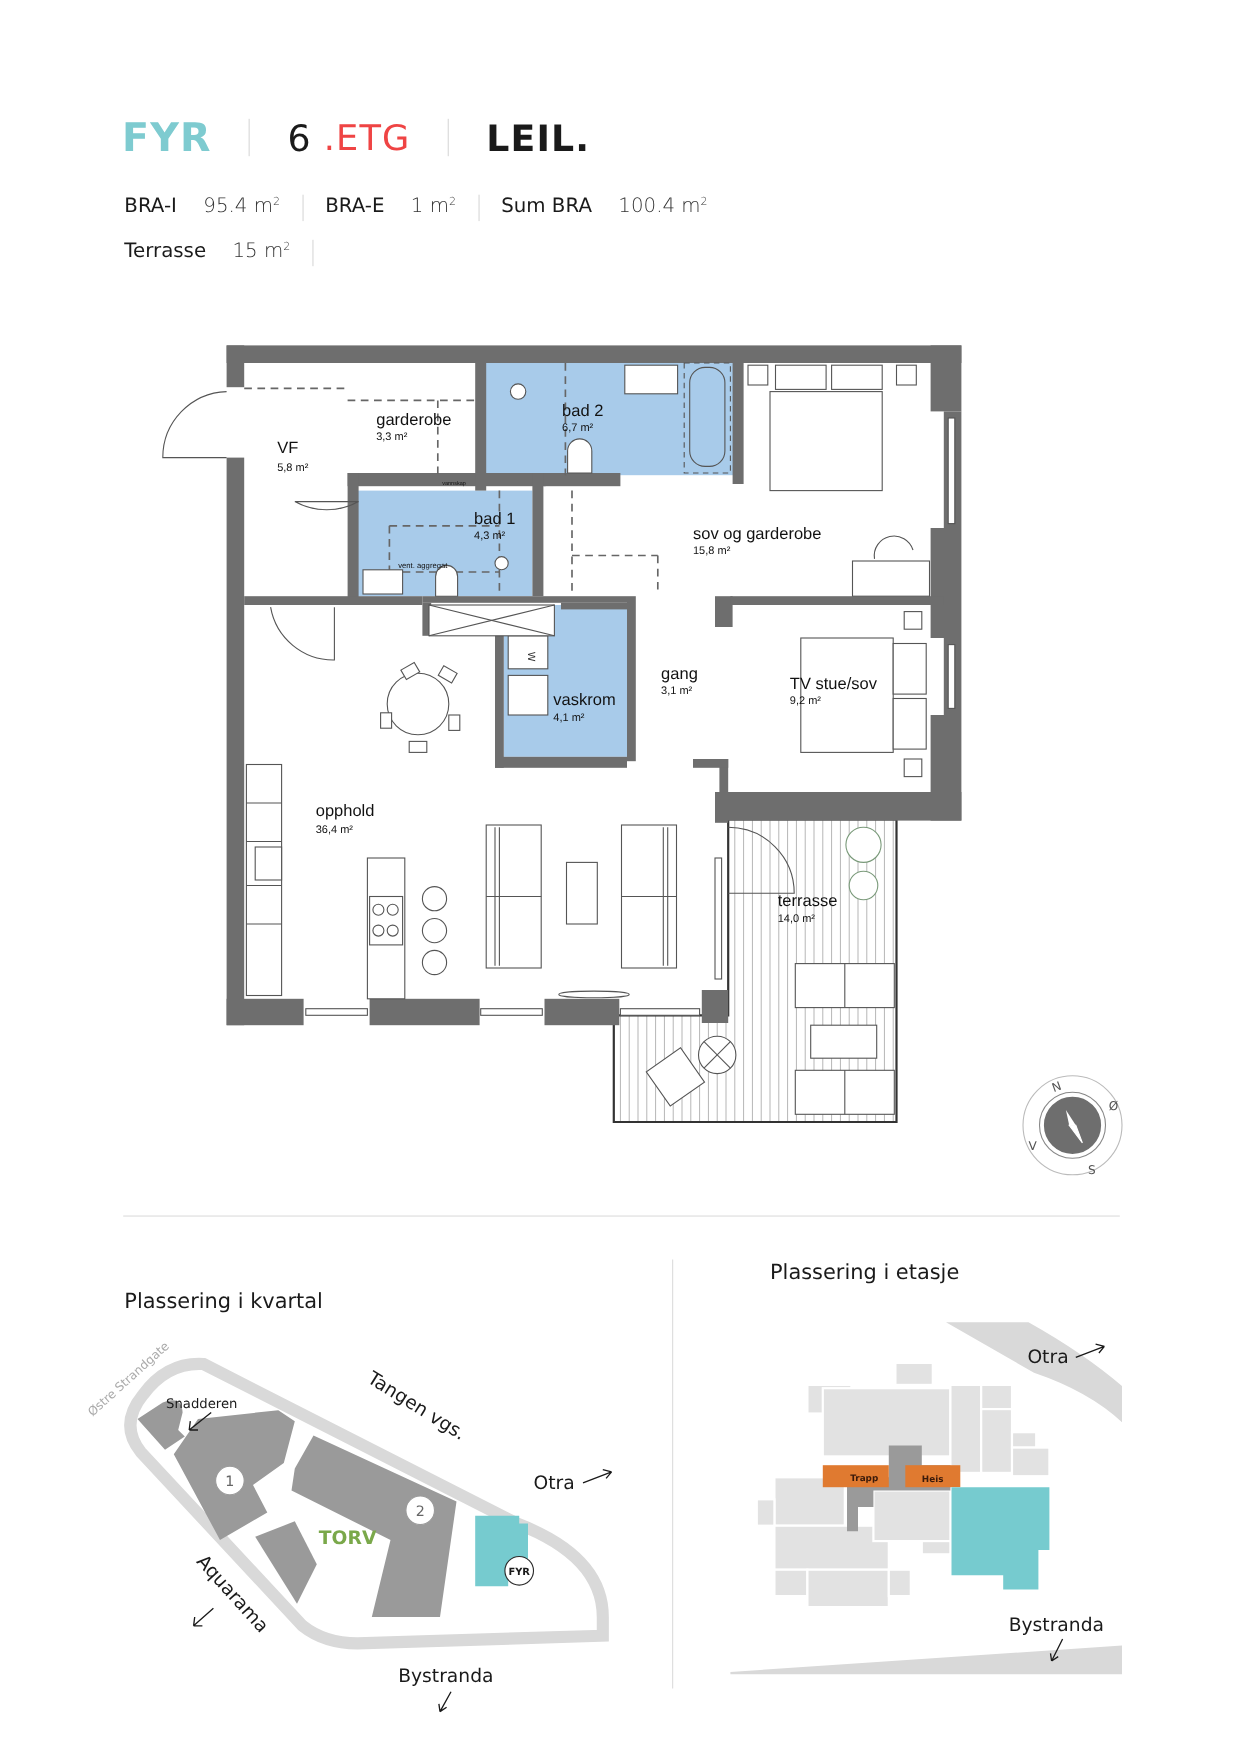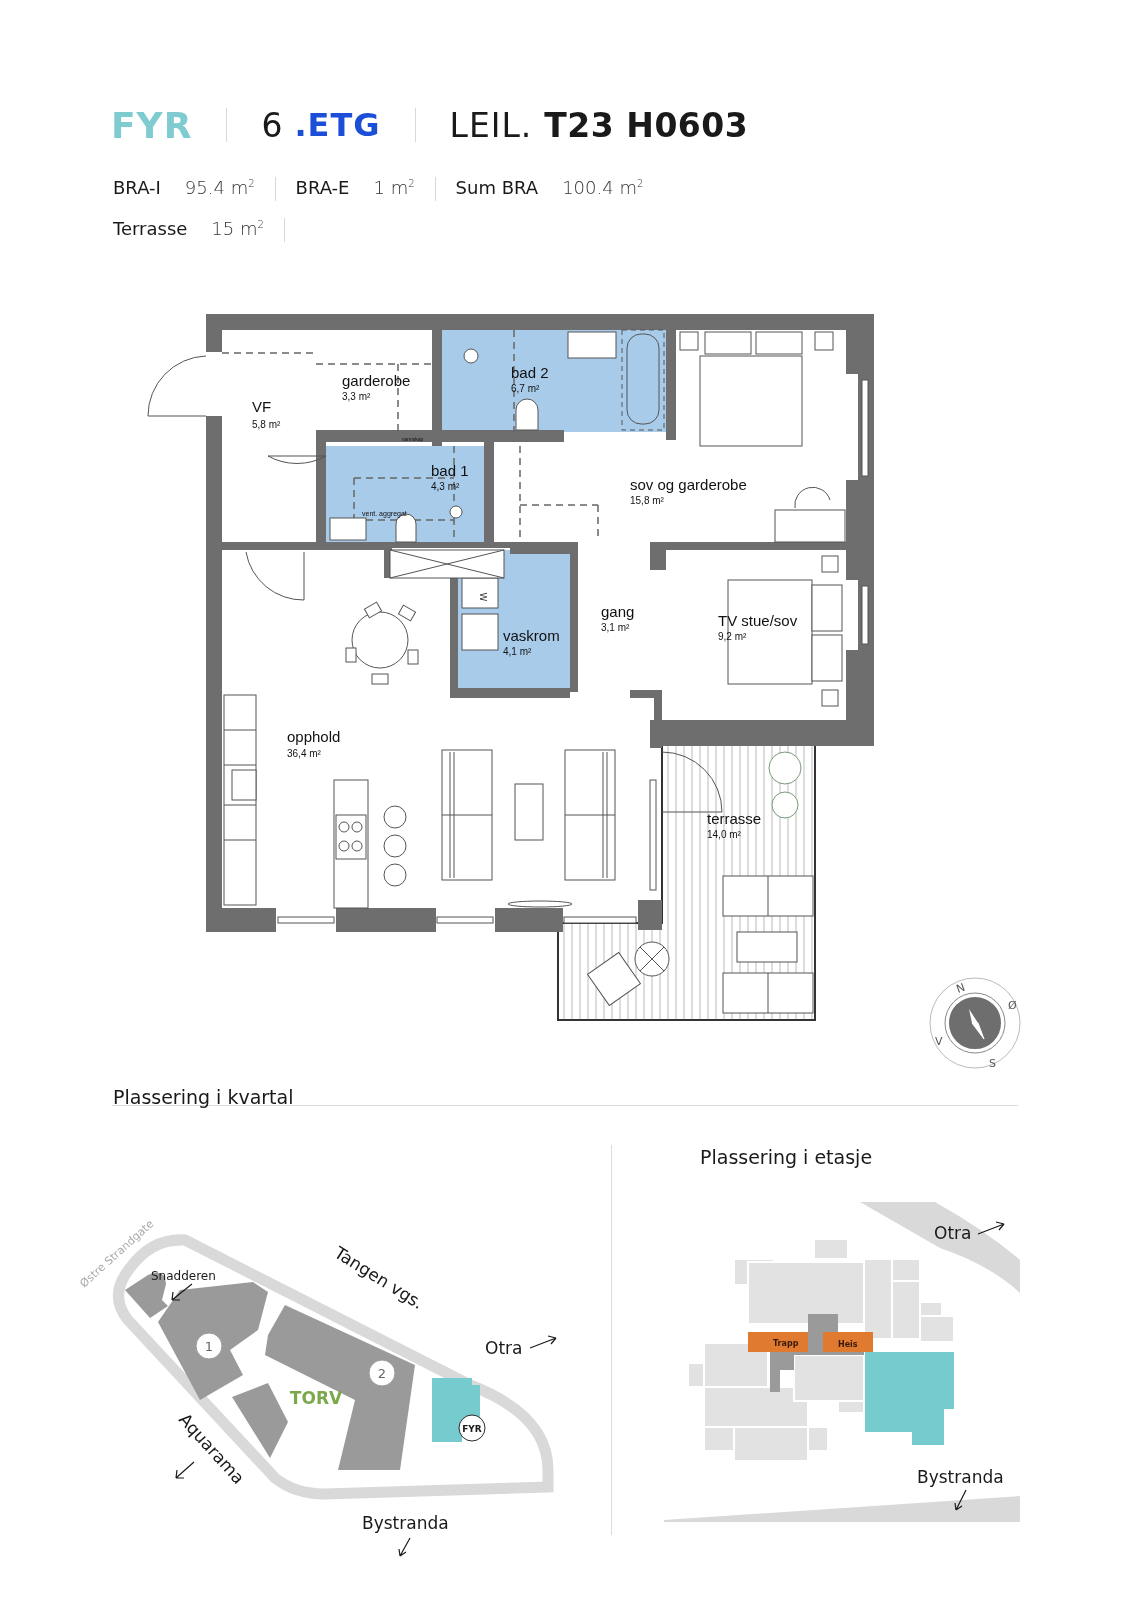--- a/index.html
+++ b/index.html
@@ -3,54 +3,53 @@
 <meta charset="utf-8">
 <style>
   * { box-sizing: border-box; margin: 0; padding: 0; }
   html, body { width: 1131px; height: 1600px; background: #ffffff; overflow: hidden; }
   body { font-family: "DejaVu Sans", "Liberation Sans", sans-serif; color: #1a1a1a; position: relative; }
 
   .header { position: absolute; left: 111px; top: 100px; height: 50px; display: flex; align-items: center; }
   .brand { font-family: "DejaVu Sans", sans-serif; font-weight: bold; font-size: 36px; color: #7ecbd0; letter-spacing: 1px; }
   .sep { display: inline-block; width: 1px; height: 34px; background: #d8d8d8; margin: 0 34px; }
   .floor-num { font-size: 33px; color: #1a1a1a; font-weight: normal; }
-  .floor-suffix { font-size: 32px; font-weight: 700; color: #1d4ed8; margin-left: 12px; letter-spacing: 1px; }
-  .unit-prefix { font-size: 33px; font-weight: 400; color: #1a1a1a; letter-spacing: 1px; }
+  .floor-suffix { font-size: 32px; font-weight: 400; color: #ef4444; margin-left: 12px; letter-spacing: 1px; }
+  .unit-prefix { font-size: 33px; font-weight: 700; color: #1a1a1a; letter-spacing: 1px; }
   .unit-id { font-size: 33px; font-weight: bold; color: #1a1a1a; margin-left: 12px; letter-spacing: 0.5px; }
 
   .areas { position: absolute; left: 113px; font-size: 18px; display: flex; align-items: flex-start; }
   .areas .lbl { color: #1a1a1a; }
   .areas .val { color: #333; margin-left: 24px; font-weight: 300; }
   .areas .val sup { font-size: 10px; }
   .areas .vsep { display: inline-block; width: 1px; height: 24px; background: #d8d8d8; margin: 0 20px; }
   .row1 { top: 177px; }
   .row2 { top: 218px; }
 
   .plan { position: absolute; left: 0; top: 0; width: 1131px; height: 1100px; }
 
   .hr { position: absolute; left: 112px; top: 1105px; width: 906px; height: 1px; background: #dcdcdc; }
   .vdiv { position: absolute; left: 611px; top: 1145px; width: 1px; height: 390px; background: #dcdcdc; }
 
   .sec-title { position: absolute; font-size: 19px; color: #1a1a1a; }
-  .t-left { left: 113px; top: 1086px; }
+  .t-left { left: 113px; top: 1172px; }
   .t-right { left: 680px; top: 1146px; margin-left: 20px; }
 
   .maps { position: absolute; left: 0; top: 1100px; width: 1131px; height: 500px; }
 </style>
 </head>
 <body>
 
 <div class="header">
   <span class="brand">FYR</span>
   <span class="sep"></span>
   <span class="floor-num">6</span>
   <span class="floor-suffix">.ETG</span>
   <span class="sep"></span>
   <span class="unit-prefix">LEIL.</span>
-  <span class="unit-id">T23 H0603</span>
 </div>
 
 <div class="areas row1">
   <span class="lbl">BRA-I</span>
   <span class="val"><span>95.4 m</span><sup>2</sup></span>
   <span class="vsep"></span>
   <span class="lbl">BRA-E</span>
   <span class="val"><span>1 m</span><sup>2</sup></span>
   <span class="vsep"></span>
   <span class="lbl">Sum BRA</span>

